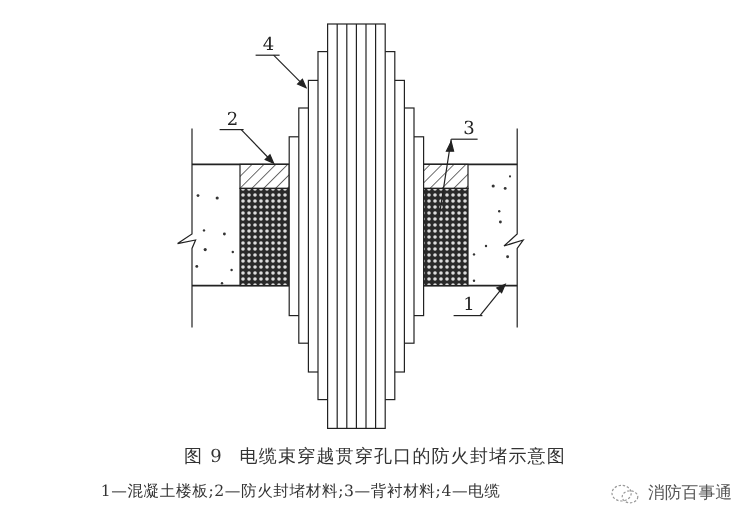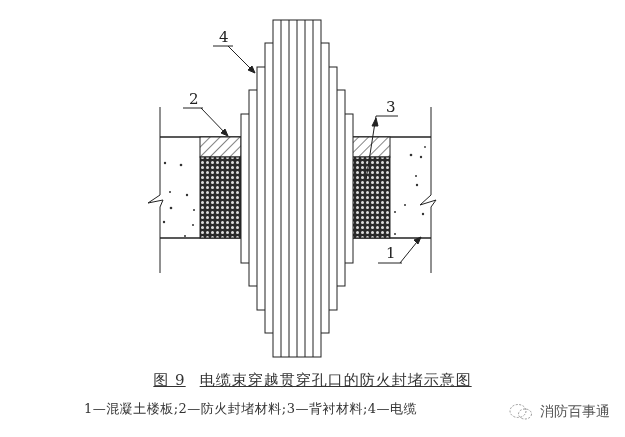--- a/index.html
+++ b/index.html
@@ -1,23 +1,23 @@
 <!DOCTYPE html>
 <html><head>
 <meta charset="utf-8">
 <style>
   html, body { margin: 0; padding: 0; background: #ffffff; }
   body { width: 625px; height: 437px; position: relative; overflow: hidden;
          font-family: "DejaVu Serif", "Liberation Serif", serif; color: #222; }
   #diagram { position: absolute; left: 0; top: 0; width: 625px; height: 437px; }
   .caption { position: absolute; left: 0; width: 625px; text-align: center; color: #333; }
-  .caption-title { top: 371px; font-size: 15px; letter-spacing: 1px; text-decoration: underline; }
+  .caption-title { top: 371px; font-size: 15px; letter-spacing: 1px; }
   .caption-title .fig-no { margin-right: 14px; }
   .caption-legend { top: 400px; font-size: 13px; letter-spacing: 0.5px; left: -62px; }
-  .watermark { position: absolute; left: 508px; top: 402px; display: flex; align-items: center;
+  .watermark { position: absolute; left: 508px; top: 402px; display: flex; align-items: flex-start;
                font-family: "DejaVu Sans", "Liberation Sans", sans-serif; font-size: 14px; color: #555; }
   .watermark svg { margin-right: 6px; }
   .lbl { font-family: "DejaVu Serif", "Liberation Serif", serif; font-size: 15px; fill: #222; }
 </style>
 </head>
 <body>
 
 <svg id="diagram" viewBox="0 0 625 437" xmlns="http://www.w3.org/2000/svg">
   <defs>
     <pattern id="hatch" width="7" height="7" patternUnits="userSpaceOnUse" patternTransform="rotate(45)">

